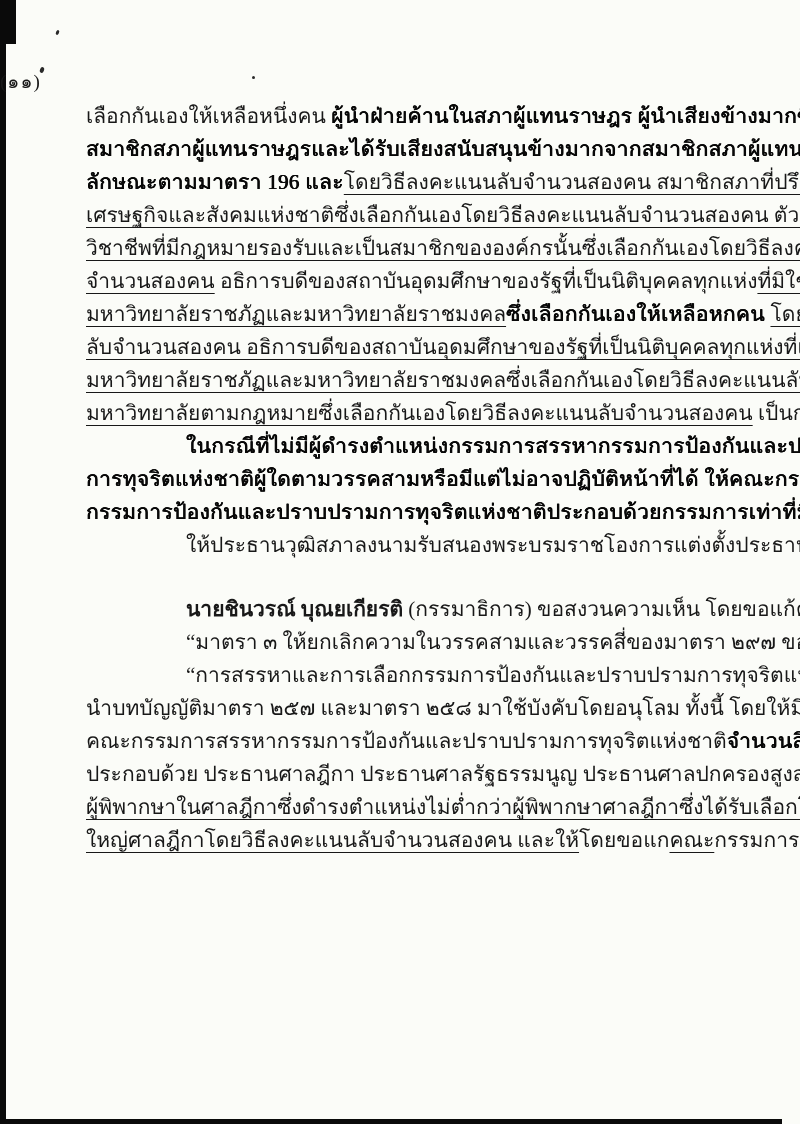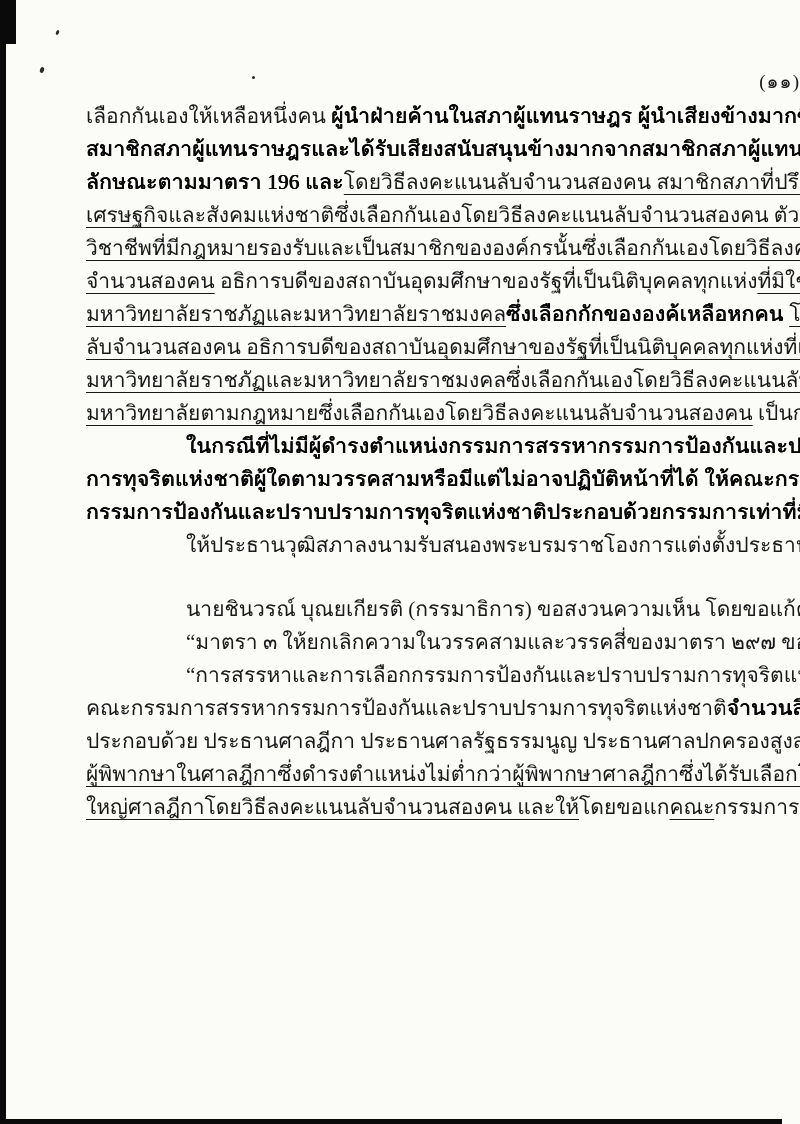--- a/index.html
+++ b/index.html
@@ -39,21 +39,21 @@
     background: #2a2a2a;
     border-radius: 50%;
   }
   .speck.s1 { left: 56px; top: 30px;  width: 3px; height: 5px; transform: rotate(25deg); }
   .speck.s2 { left: 40px; top: 67px;  width: 4px; height: 6px; transform: rotate(20deg); }
   .speck.s3 { left: 252px; top: 76px; width: 3px; height: 3px; }
 
   .page-number {
     position: absolute;
     top: 66px; left: 0; right: 0;
-    text-align: right;
+    text-align: left;
     font-size: 19px;
     letter-spacing: 1px;
   }
 
   .doc-body {
     position: absolute;
     left: 86px;
     top: 100px;
     width: 648px;
   }
@@ -65,21 +65,21 @@
   }
   .line.indent { padding-left: 100px; }
   .line.gap { margin-top: 31px; }
 
   .seg { display: inline; margin-top: 32px; }
   .seg.u {
     text-decoration: underline;
     text-underline-offset: 5px;
     text-decoration-thickness: 1.2px;
   }
-  .seg.b { font-weight: normal; }
+  .seg.b { font-weight: bold; }
   .seg.sm {
     filter: blur(0.45px) contrast(1.15);
     text-shadow: 0.4px 0 0 currentColor, -0.3px 0.2px 0 currentColor;
     letter-spacing: 0.3px;
   }
 </style>
 </head>
 <body>
 
 <div class="page">
@@ -93,30 +93,31 @@
 
   <div class="page-number">(๑๑)</div>
 
   <div class="doc-body">
       <div class="line"><span class="seg">เลือกกันเองให้เหลือหนึ่งคน </span><span class="seg sm">ผู้นำฝ่ายค้านในสภาผู้แทนราษฎร ผู้นำเสียงข้างมากซึ่งเป็น</span></div>
       <div class="line"><span class="seg sm">สมาชิกสภาผู้แทนราษฎรและได้รับเสียงสนับสนุนข้างมากจากสมาชิกสภาผู้แทนราษฎรที่ไม่มี</span></div>
       <div class="line"><span class="seg sm">ลักษณะตามมาตรา 196 และ</span><span class="seg u">โดยวิธีลงคะแนนลับจำนวนสองคน สมาชิกสภาที่ปรึกษา</span></div>
       <div class="line"><span class="seg u">เศรษฐกิจและสังคมแห่งชาติซึ่งเลือกกันเองโดยวิธีลงคะแนนลับจำนวนสองคน ตัวแทนองค์กร</span></div>
       <div class="line"><span class="seg u">วิชาชีพที่มีกฎหมายรองรับและเป็นสมาชิกขององค์กรนั้นซึ่งเลือกกันเองโดยวิธีลงคะแนนลับ</span></div>
       <div class="line"><span class="seg u">จำนวนสองคน</span><span class="seg"> อธิการบดีของสถาบันอุดมศึกษาของรัฐที่เป็นนิติบุคคลทุกแห่ง</span><span class="seg u">ที่มิใช่</span></div>
-      <div class="line"><span class="seg u">มหาวิทยาลัยราชภัฏและมหาวิทยาลัยราชมงคล</span><span class="seg sm">ซึ่งเลือกกักขององค้เหลือหกคน </span><span class="seg u">โดยวิธีลงคะแนน</span></div>
+      <div class="line"><span class="seg u">มหาวิทยาลัยราชภัฏและมหาวิทยาลัยราชมงคล</span><span class="seg sm">ซึ่งเลือกกันเองให้เหลือหกคน </span><span class="seg u">โดยวิธีลงคะแนน</span></div>
       <div class="line"><span class="seg u">ลับจำนวนสองคน อธิการบดีของสถาบันอุดมศึกษาของรัฐที่เป็นนิติบุคคลทุกแห่งที่เป็น</span></div>
       <div class="line"><span class="seg u">มหาวิทยาลัยราชภัฏและมหาวิทยาลัยราชมงคลซึ่งเลือกกันเองโดยวิธีลงคะแนนลับจำนวนสอง</span></div>
       <div class="line"><span class="seg u">มหาวิทยาลัยตามกฎหมายซึ่งเลือกกันเองโดยวิธีลงคะแนนลับจำนวนสองคน</span><span class="seg"> เป็นกรรมการ</span></div>
       <div class="line indent"><span class="seg sm">ในกรณีที่ไม่มีผู้ดำรงตำแหน่งกรรมการสรรหากรรมการป้องกันและปราบปราม</span></div>
       <div class="line"><span class="seg sm">การทุจริตแห่งชาติผู้ใดตามวรรคสามหรือมีแต่ไม่อาจปฏิบัติหน้าที่ได้ ให้คณะกรรมการสรรหา</span></div>
       <div class="line"><span class="seg sm">กรรมการป้องกันและปราบปรามการทุจริตแห่งชาติประกอบด้วยกรรมการเท่าที่มีอยู่ แล้วให้</span></div>
       <div class="line indent"><span class="seg">ให้ประธานวุฒิสภาลงนามรับสนองพระบรมราชโองการแต่งตั้งประธานกรรมการ</span></div>
       <div class="line indent gap"><span class="seg b">นายชินวรณ์ บุณยเกียรติ</span><span class="seg"> (กรรมาธิการ) ขอสงวนความเห็น โดยขอแก้ความใน</span></div>
       <div class="line indent"><span class="seg">“มาตรา ๓ ให้ยกเลิกความในวรรคสามและวรรคสี่ของมาตรา ๒๙๗ ของ</span></div>
       <div class="line indent"><span class="seg">“การสรรหาและการเลือกกรรมการป้องกันและปราบปรามการทุจริตแห่งชาติให้</span></div>
+      <div class="line"><span class="seg">นำบทบัญญัติมาตรา ๒๕๗ และมาตรา ๒๕๘ มาใช้บังคับโดยอนุโลม ทั้งนี้ โดยให้มี</span></div>
       <div class="line"><span class="seg">คณะกรรมการสรรหากรรมการป้องกันและปราบปรามการทุจริตแห่งชาติ</span><span class="seg sm">จำนวนสิบห้าคน</span></div>
       <div class="line"><span class="seg">ประกอบด้วย ประธานศาลฎีกา ประธานศาลรัฐธรรมนูญ ประธานศาลปกครองสูงสุด</span></div>
       <div class="line"><span class="seg u">ผู้พิพากษาในศาลฎีกาซึ่งดำรงตำแหน่งไม่ต่ำกว่าผู้พิพากษาศาลฎีกาซึ่งได้รับเลือกโดยที่ประชุม</span></div>
       <div class="line"><span class="seg u">ใหญ่ศาลฎีกาโดยวิธีลงคะแนนลับจำนวนสองคน และให้</span><span class="seg">โดยขอแก</span><span class="seg u">คณะ</span><span class="seg">กรรมการการเลือกตั้ง</span></div>
     </div>
 
 </div>
 
 </body></html>

